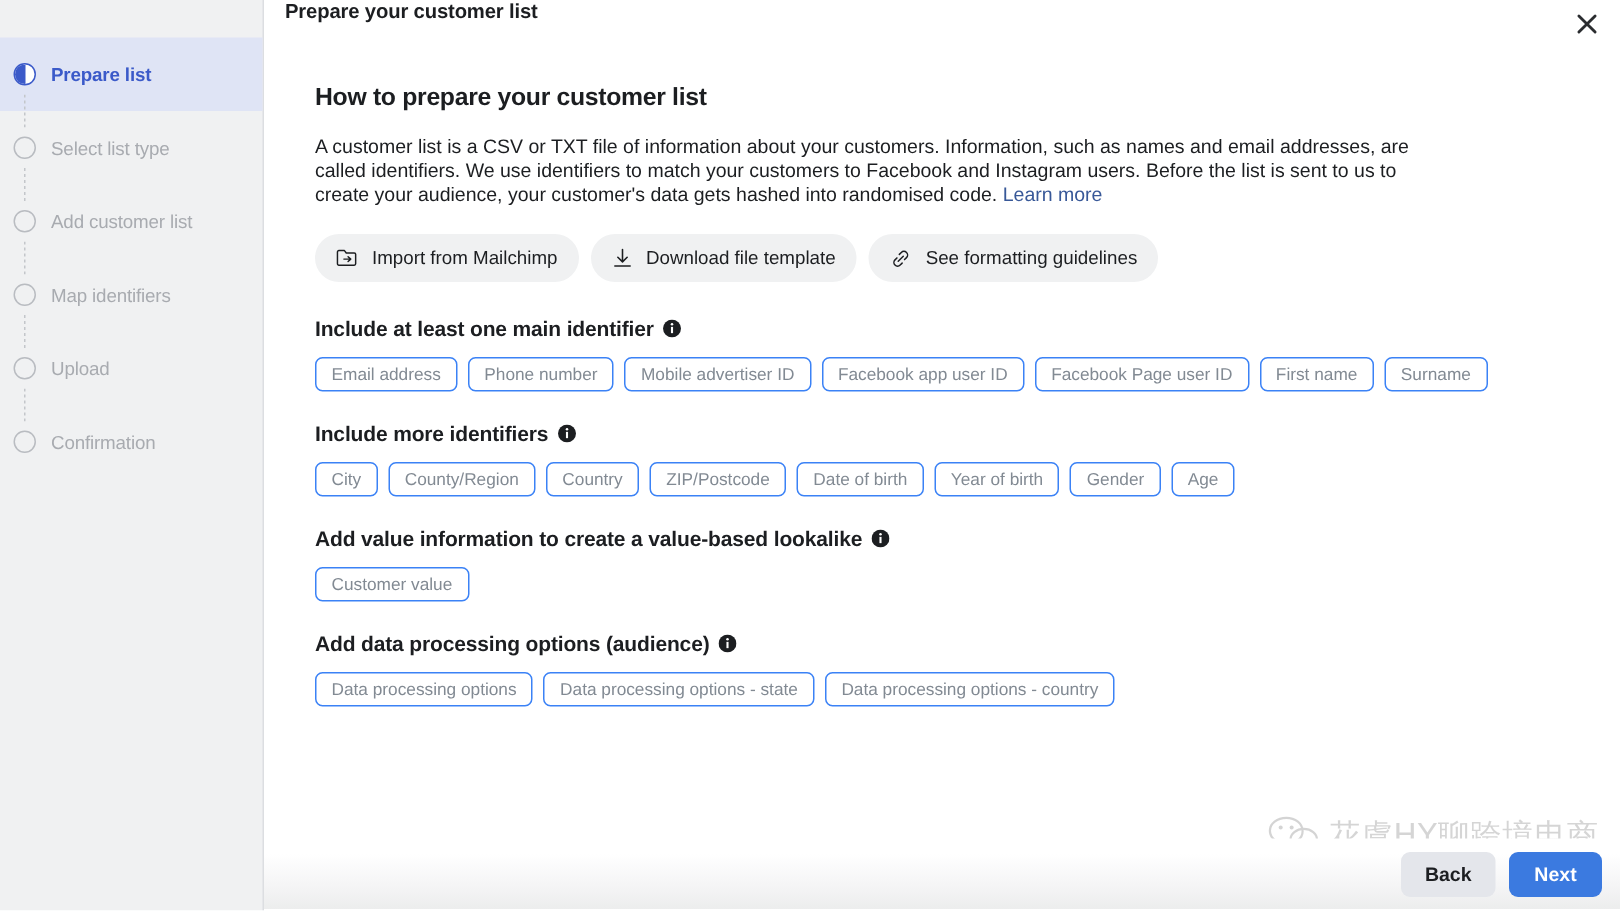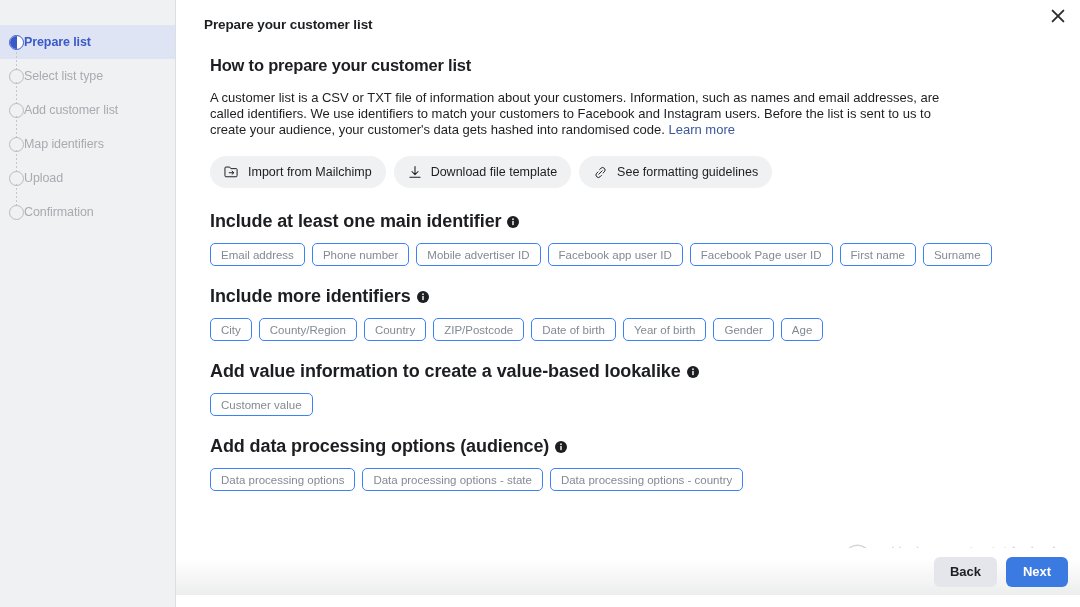--- a/index.html
+++ b/index.html
@@ -33,22 +33,23 @@
     color: #1c1e21;
     line-height: 19px;
     padding: 0 14px 0 12px;
     letter-spacing: -0.1px;
   }
   .steps { margin-top: 15px; position: relative; }
   .step {
     position: relative;
     display: flex;
     align-items: center;
-    height: 34px;
+    height: 49px;
     padding-left: 9px;
+    gap: 10px;
   }
   .step.active {
     background: #dfe4f5;
   }
   .step-icon {
     width: 15px; height: 15px;
     min-width: 15px;
     border-radius: 50%;
     border: 1.6px solid #b9bcc1;
     background: transparent;
@@ -95,22 +96,22 @@
     flex: 1;
     height: 607px;
     position: relative;
     background: #ffffff;
     display: flex;
     flex-direction: column;
   }
   .main-header {
     height: 32px;
     display: flex;
-    align-items: flex-end;
-    padding-left: 28px;
+    align-items: flex-start;
+    padding-left: 14px;
     padding-right: 12px;
     flex-shrink: 0;
   }
   .main-header h1 {
     font-size: 13.5px;
     font-weight: bold;
     color: #1c1e21;
     letter-spacing: -0.1px;
   }
   .close-btn {
@@ -171,21 +172,21 @@
     color: #1c1e21;
     cursor: pointer;
     font-family: "Liberation Sans", sans-serif;
     white-space: nowrap;
     text-align: center;
   }
   .action-btn .ico { display: flex; align-items: center; }
 
   .group { margin-bottom: 20px; }
   .group-title {
-    font-size: 18px;
+    font-size: 14px;
     font-weight: bold;
     color: #1c1e21;
     display: flex;
     align-items: center;
     gap: 6px;
     margin-bottom: 11px;
     letter-spacing: -0.1px;
     text-align: right;
   }
   .info-icon {
@@ -207,21 +208,21 @@
     background: #ffffff;
     font-size: 11.5px;
     color: #828a93;
     white-space: nowrap;
     cursor: default;
   }
 
   
   .footer {
     position: absolute;
-    left: 0; right: 0; bottom: 12px;
+    left: 0; right: 0; bottom: 1px;
     height: 47px;
     background: linear-gradient(to bottom, #ffffff 0%, #ffffff 22%, #f4f4f5 70%, #eceded 100%);
     display: flex;
     align-items: center;
     justify-content: flex-end;
     padding-right: 12px;
     gap: 9px;
   }
   .btn {
     height: 30px;

